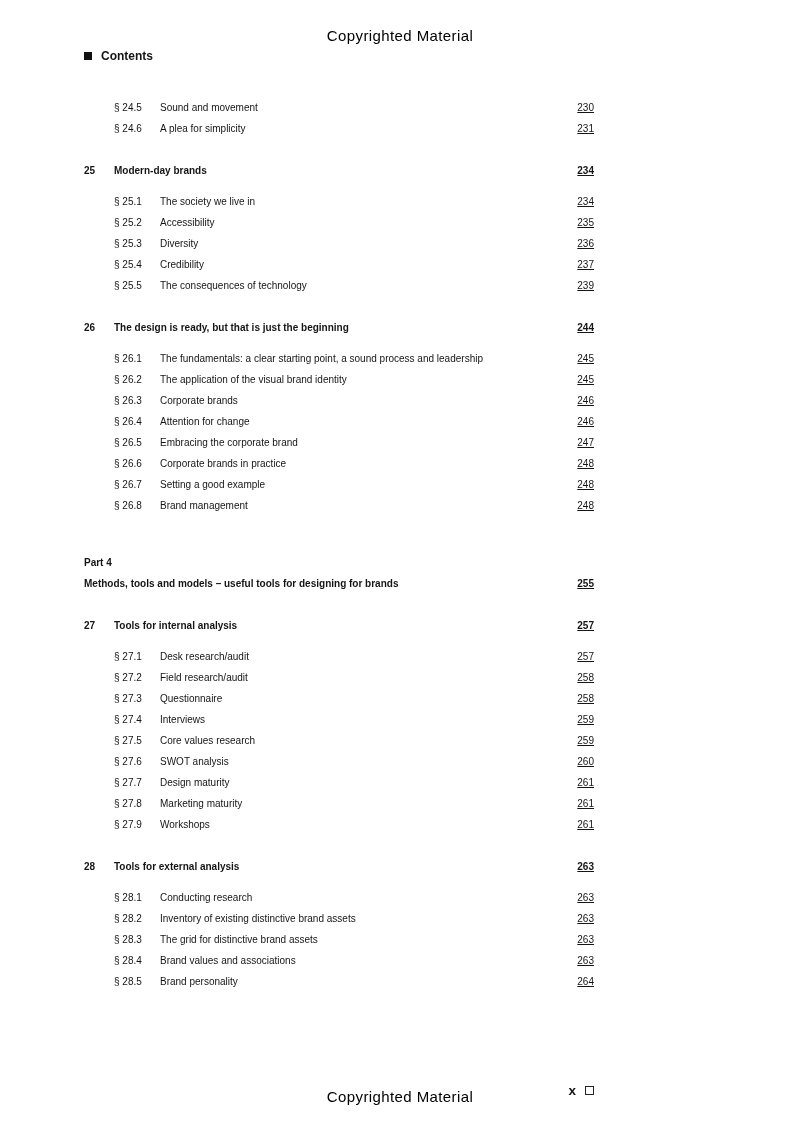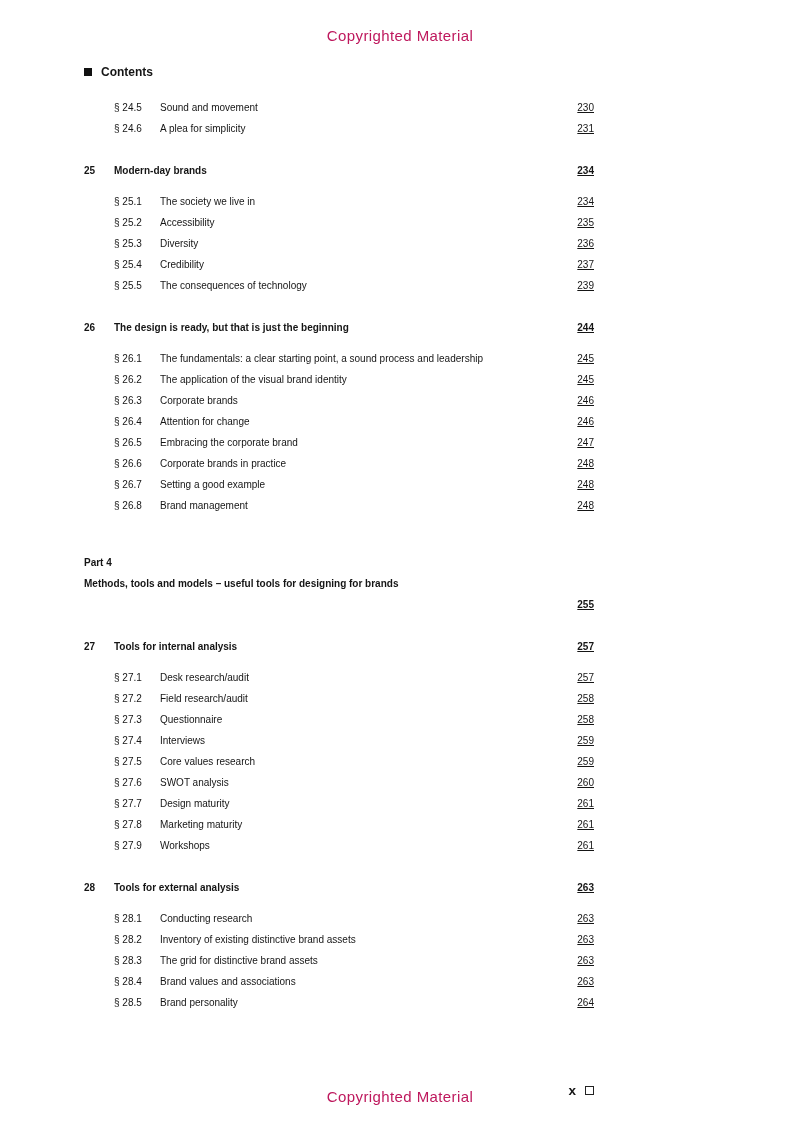--- a/index.html
+++ b/index.html
@@ -10,36 +10,35 @@
     position: relative;
     font-family: "Liberation Sans", sans-serif;
     color: #151515;
     overflow: hidden;
   }
   .copyright {
     position: absolute;
     left: 0;
     width: 100%;
     text-align: center;
-    color: #be185d;
+    color: #000000;
     font-size: 15px;
     letter-spacing: 0.4px;
   }
   .copyright-top { top: 27px; }
   .copyright-bottom { top: 1088px; }
 
   .contents-header {
     position: absolute;
     top: 49px;
     left: 84px;
     display: flex;
     align-items: center;
     font-size: 12px;
     font-weight: bold;
-    margin-top: 16px;
   }
   .contents-square {
     display: inline-block;
     width: 8px;
     height: 8px;
     background: #111;
     margin-right: 9px;
   }
 
   .toc {
@@ -60,21 +59,21 @@
     margin-left: 6px;
     align-self: flex-end;
     text-decoration: underline;
   }
   .row-section { padding-left: 30px; }
   .row-section .num { width: 46px; }
   .row-chapter { font-weight: bold; margin: 21px 0 10px 0; }
   .row-chapter .num { width: 30px; }
   .row-chapter .title { white-space: nowrap; }
   .part-label { font-weight: bold; margin-top: 36px; }
-  .row-part { font-weight: bold; margin-bottom: 9px; flex-direction: column; }
+  .row-part { font-weight: bold; margin-bottom: 9px; }
   .row-part .title { white-space: nowrap; }
 
   .page-marker {
     position: absolute;
     top: 1083px;
     left: 84px;
     width: 510px;
     text-align: right;
     font-size: 13.5px;
     font-weight: bold;

